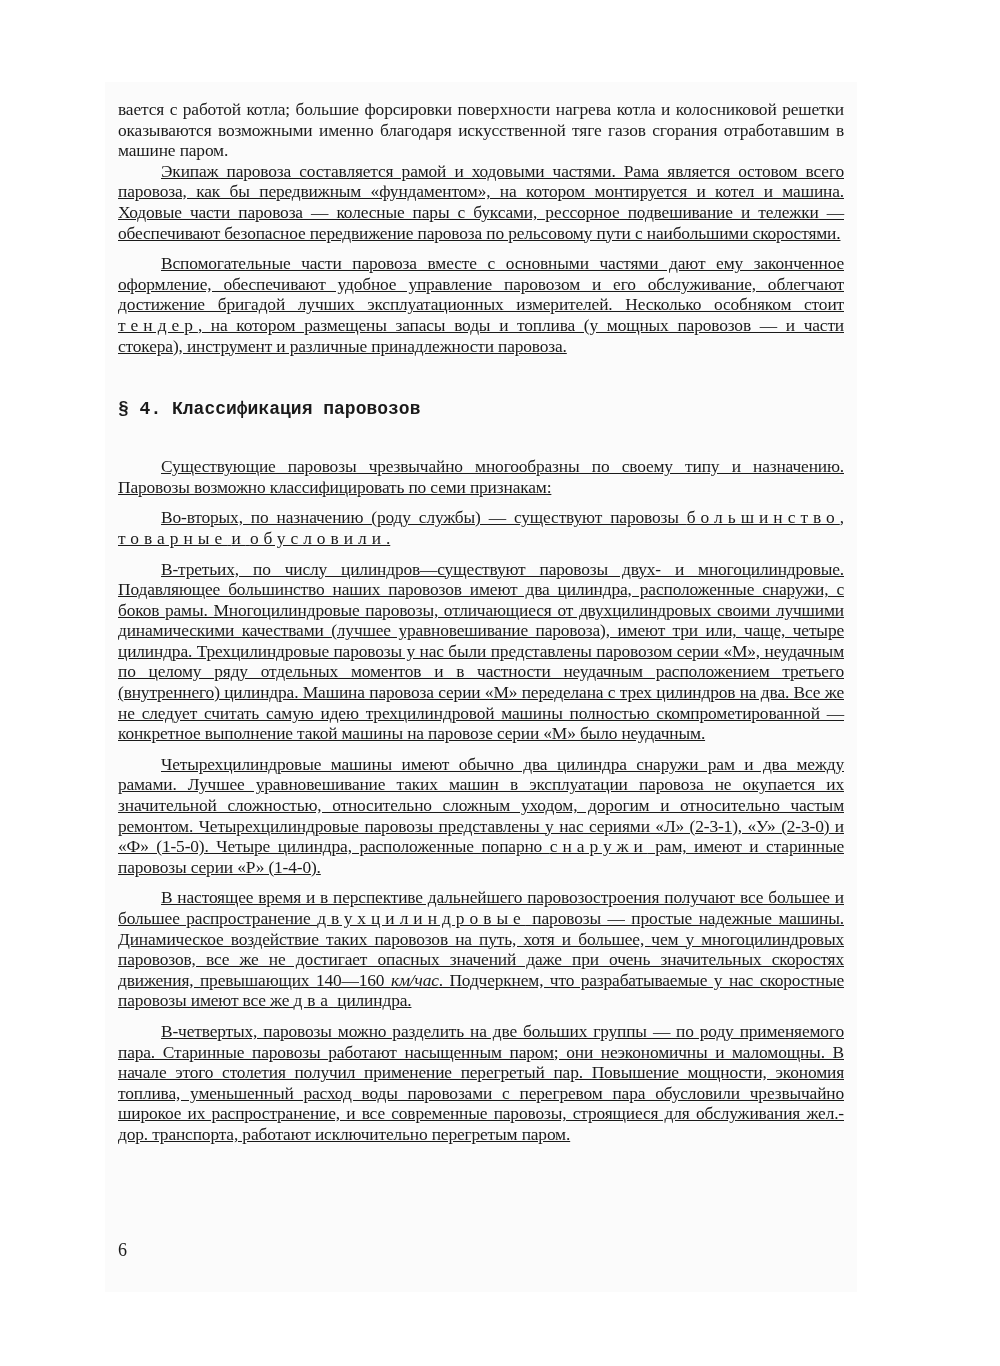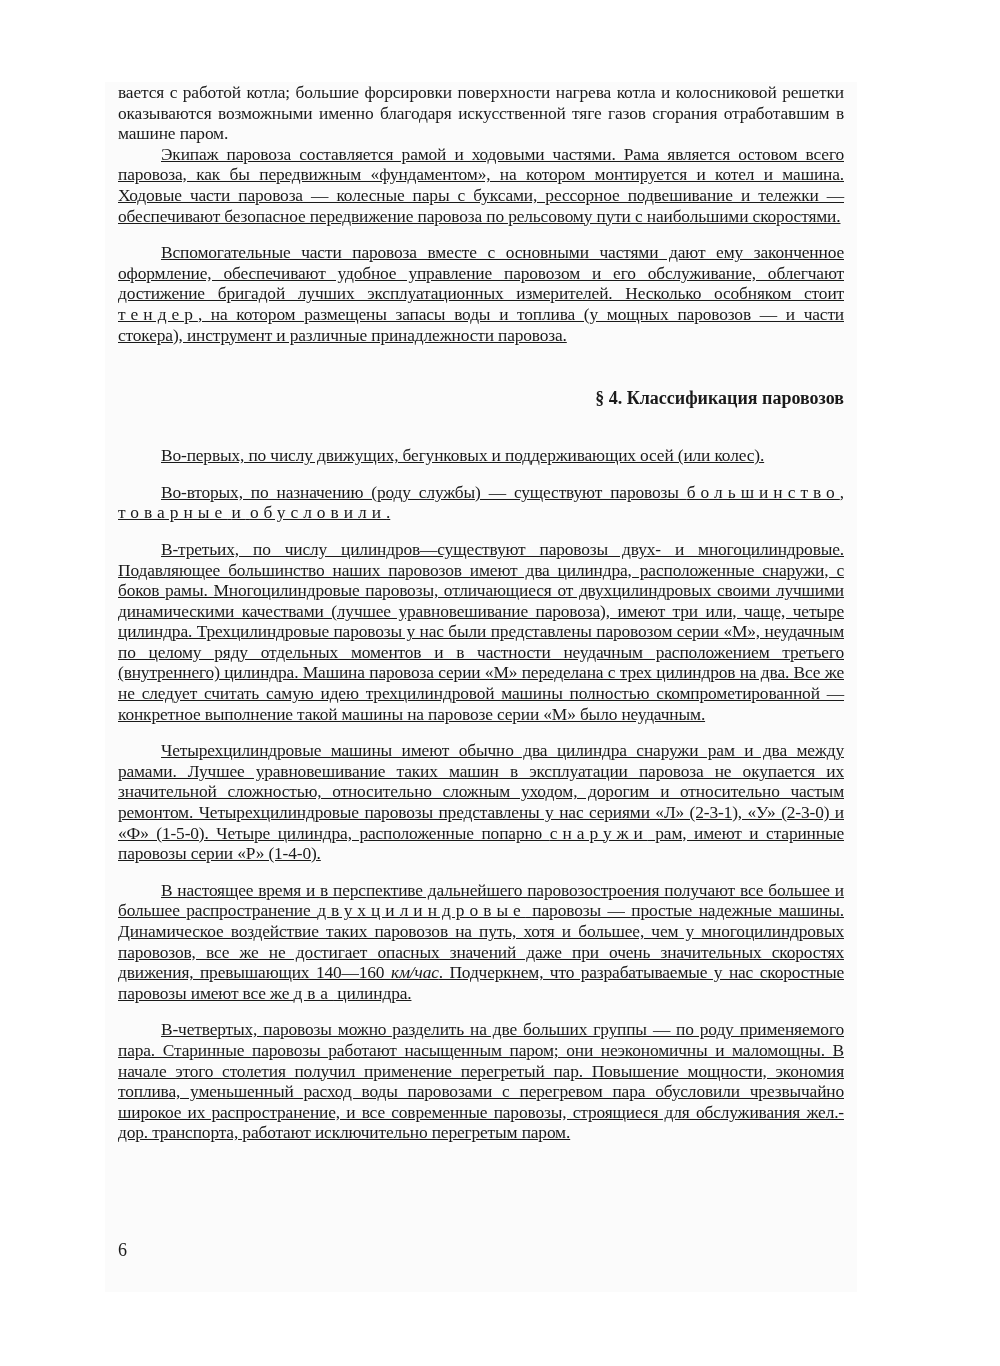--- a/index.html
+++ b/index.html
@@ -19,43 +19,44 @@
       position: absolute;
       left: 105px;
       top: 82px;
       width: 752px;
       height: 1210px;
       background: #fbfbfb;
     }
     .page {
       position: absolute;
       left: 118px;
-      top: 82px;
+      top: 99px;
       width: 726px;
     }
     .para {
       margin: 0;
       font-size: 17.4px;
       line-height: 20.6px;
       text-align: justify;
       hyphens: manual;
       letter-spacing: -0.15px;
     }
     .para.indent { text-indent: 43px; text-decoration: underline; }
-    .gap { margin-top: 16px; }
+    .gap { margin-top: 10px; }
     .sp {
       letter-spacing: 5px;
     }
     .it { font-style: italic; }
     .heading {
       margin: 42px 0 0 0;
-      text-align: right;
+      text-align: left;
       font-weight: bold;
       font-size: 18px;
       line-height: 22px;
+      font-family: Liberation Mono, monospace;
     }
     .heading-gap { height: 36px; }
     .page-number {
       position: absolute;
       left: 118px;
       top: 1240px;
       font-size: 18px;
     }
   </style>
 </head>
@@ -67,22 +68,22 @@
 
   <p class="para">вается с работой котла; большие форсировки поверхности нагрева котла и колосниковой решетки оказываются возможными именно благодаря искусственной тяге газов сгорания отработавшим в машине паром.</p>
 
   <p class="para indent">Экипаж паровоза составляется рамой и ходовыми частями. Рама является остовом всего паровоза, как бы передвижным «фундаментом», на котором монтируется и котел и машина. Ходовые части паровоза — колесные пары с буксами, рессорное подвешивание и тележки — обеспечивают безопасное передвижение паровоза по рельсовому пути с наибольшими скоростями.</p>
 
   <p class="para indent gap"><span>Вспомогательные части паровоза вместе с основными частями дают ему законченное оформление, обеспечивают удобное управление паровозом и его обслуживание, облегчают достижение бригадой лучших эксплуатационных измерителей. Несколько особняком стоит </span><span class="sp">тендер</span><span>, на котором размещены запасы воды и топлива (у мощных паровозов — и части стокера), инструмент и различные принадлежности паровоза.</span></p>
 
   <h2 class="heading">§ 4. Классификация паровозов</h2>
   <div class="heading-gap"></div>
 
+  <p class="para indent">Существующие паровозы чрезвычайно многообразны по своему типу и назначению. Паровозы возможно классифицировать по семи признакам:</p>
 
-  <p class="para indent">Во-первых, по числу движущих, бегунковых и поддерживающих осей (или колес).</p>
 
   <p class="para indent gap"><span>Во-вторых, по назначению (роду службы) — существуют паровозы </span><span class="sp">большинство</span><span>, </span><span class="sp">товарные</span><span> </span><span class="sp">и</span><span> </span><span class="sp">обусловили</span><span>.</span></p>
 
   <p class="para indent gap">В-третьих, по числу цилиндров—существуют паровозы двух- и многоцилиндровые. Подавляющее большинство наших паровозов имеют два цилиндра, расположенные снаружи, с боков рамы. Многоцилиндровые паровозы, отличающиеся от двухцилиндровых своими лучшими динамическими качествами (лучшее уравновешивание паровоза), имеют три или, чаще, четыре цилиндра. Трехцилиндровые паровозы у нас были представлены паровозом серии «М», неудачным по целому ряду отдельных моментов и в частности неудачным расположением третьего (внутреннего) цилиндра. Машина паровоза серии «М» переделана с трех цилиндров на два. Все же не следует считать самую идею трехцилиндровой машины полностью скомпрометированной — конкретное выполнение такой машины на паровозе серии «М» было неудачным.</p>
 
   <p class="para indent gap"><span>Четырехцилиндровые машины имеют обычно два цилиндра снаружи рам и два между рамами. Лучшее уравновешивание таких машин в эксплуатации паровоза не окупается их значительной сложностью, относительно сложным уходом, дорогим и относительно частым ремонтом. Четырехцилиндровые паровозы представлены у нас сериями «Л» (2-3-1), «У» (2-3-0) и «Ф» (1-5-0). Четыре цилиндра, расположенные попарно </span><span class="sp">снаружи</span><span> рам, имеют и старинные паровозы серии «Р» (1-4-0).</span></p>
 
   <p class="para indent gap"><span>В настоящее время и в перспективе дальнейшего паровозостроения получают все большее и большее распространение </span><span class="sp">двухцилиндровые</span><span> паровозы — простые надежные машины. Динамическое воздействие таких паровозов на путь, хотя и большее, чем у многоцилиндровых паровозов, все же не достигает опасных значений даже при очень значительных скоростях движения, превышающих 140—160 </span><span class="it">км/час</span><span>. Подчеркнем, что разрабатываемые у нас скоростные паровозы имеют все же </span><span class="sp">два</span><span> цилиндра.</span></p>
 
   <p class="para indent gap">В-четвертых, паровозы можно разделить на две больших группы — по роду применяемого пара. Старинные паровозы работают насыщенным паром; они неэкономичны и маломощны. В начале этого столетия получил применение перегретый пар. Повышение мощности, экономия топлива, уменьшенный расход воды паровозами с перегревом пара обусловили чрезвычайно широкое их распространение, и все современные паровозы, строящиеся для обслуживания жел.-дор. транспорта, работают исключительно перегретым паром.</p>

